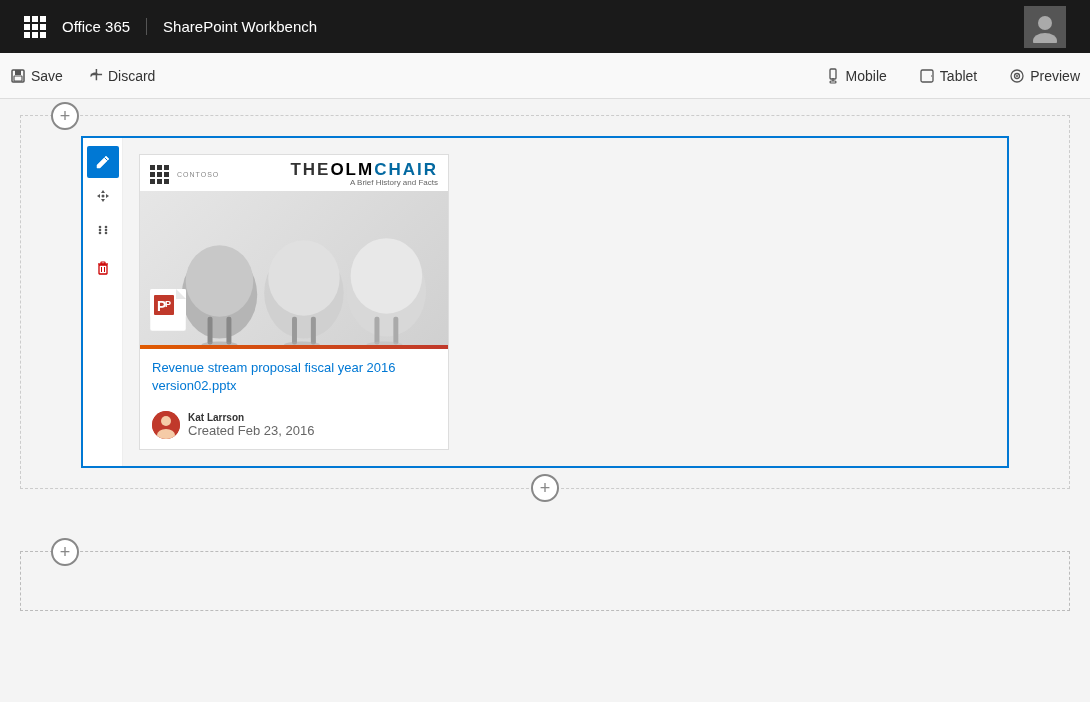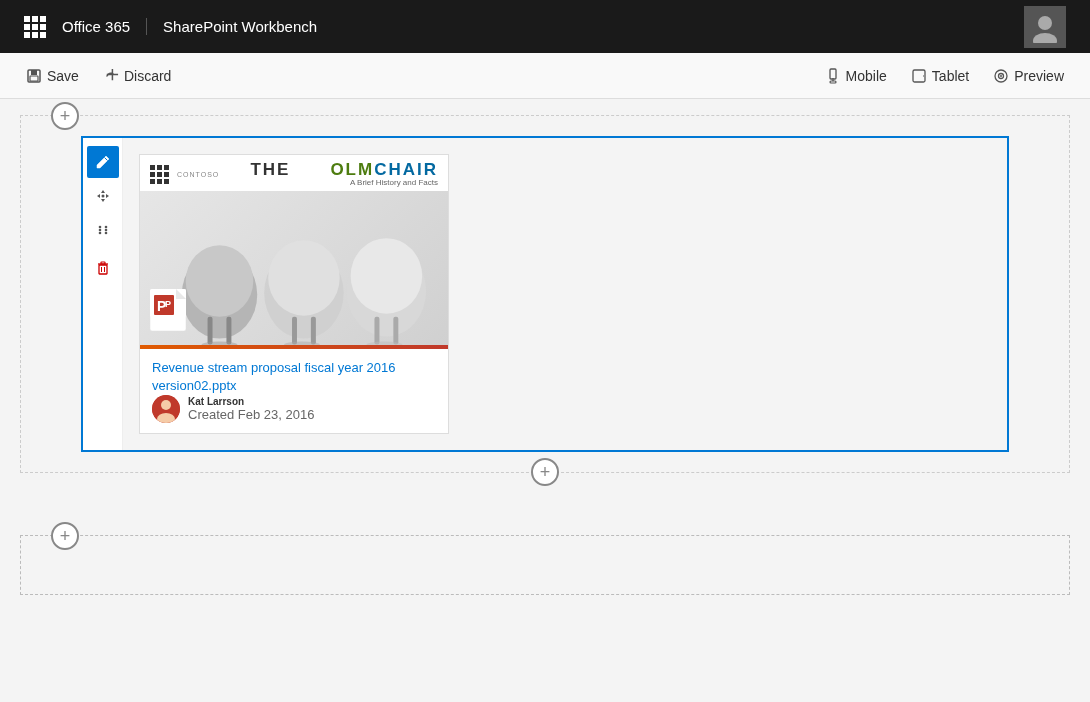--- a/index.html
+++ b/index.html
@@ -54,41 +54,41 @@
     }
     .user-avatar svg { width: 32px; height: 32px; }
 
     
     .toolbar {
       display: flex;
       align-items: center;
       background: #f9f9f9;
       border-bottom: 1px solid #ddd;
       height: 46px;
-      padding: 0 16px;
+      padding: 0 0;
       gap: 4px;
     }
     .toolbar-btn {
       display: flex;
       align-items: center;
       gap: 5px;
       padding: 6px 10px;
       background: none;
       border: none;
       cursor: pointer;
       font-size: 14px;
       color: #333;
     }
     .toolbar-sep {
       flex: 1;
     }
     .toolbar-right {
       display: flex;
       align-items: center;
-      gap: 4px;
+      gap: 12px;
     }
 
     
     .canvas {
       background: #f4f4f4;
       padding: 16px 20px;
       height: calc(702px - 99px);
       overflow-y: auto;
     }
 
@@ -176,21 +176,21 @@
       align-items: center;
       justify-content: center;
     }
     .card-body {
       padding: 10px 12px;
     }
     .card-title {
       font-size: 13px;
       color: #0078d4;
       line-height: 1.4;
-      margin-bottom: 0;
+      margin-bottom: 16px;
       cursor: pointer;
     }
     .card-meta {
       display: flex;
       align-items: center;
       gap: 8px;
     }
     .meta-avatar {
       width: 28px;
       height: 28px;
@@ -350,21 +350,21 @@
                   <span style="width:5px;height:5px;background:#333;display:block;"></span>
                   <span style="width:5px;height:5px;background:#333;display:block;"></span>
                   <span style="width:5px;height:5px;background:#333;display:block;"></span>
                 </div>
               </div>
               <div style="display:flex;flex-direction:column;">
                 <div style="font-size:7px;color:#888;letter-spacing:1px;">CONTOSO</div>
               </div>
               <div style="margin-left:auto;text-align:right;">
                 <div style="font-size:17px;font-weight:700;letter-spacing:2px;line-height:1;">
-                  <span style="color:#333;">THE</span><span style="color:#4d7c0f;margin-left:40px;">OLM</span><span style="color:#0369a1;">CHAIR</span>
+                  <span style="color:#333;">THE</span><span style="color:#000000;">OLM</span><span style="color:#0369a1;">CHAIR</span>
                 </div>
                 <div style="font-size:8px;color:#666;">A Brief History and Facts</div>
               </div>
             </div>
 
             <svg style="position:absolute;bottom:0;left:0;width:100%;height:140px;" viewBox="0 0 310 140" preserveAspectRatio="xMidYMid meet">
 
               <ellipse cx="80" cy="90" rx="38" ry="44" fill="#b0b0b0" opacity="0.9"></ellipse>
               <ellipse cx="80" cy="76" rx="34" ry="36" fill="#c8c8c8"></ellipse>
               <rect x="68" y="112" width="5" height="28" fill="#888" rx="2"></rect>

